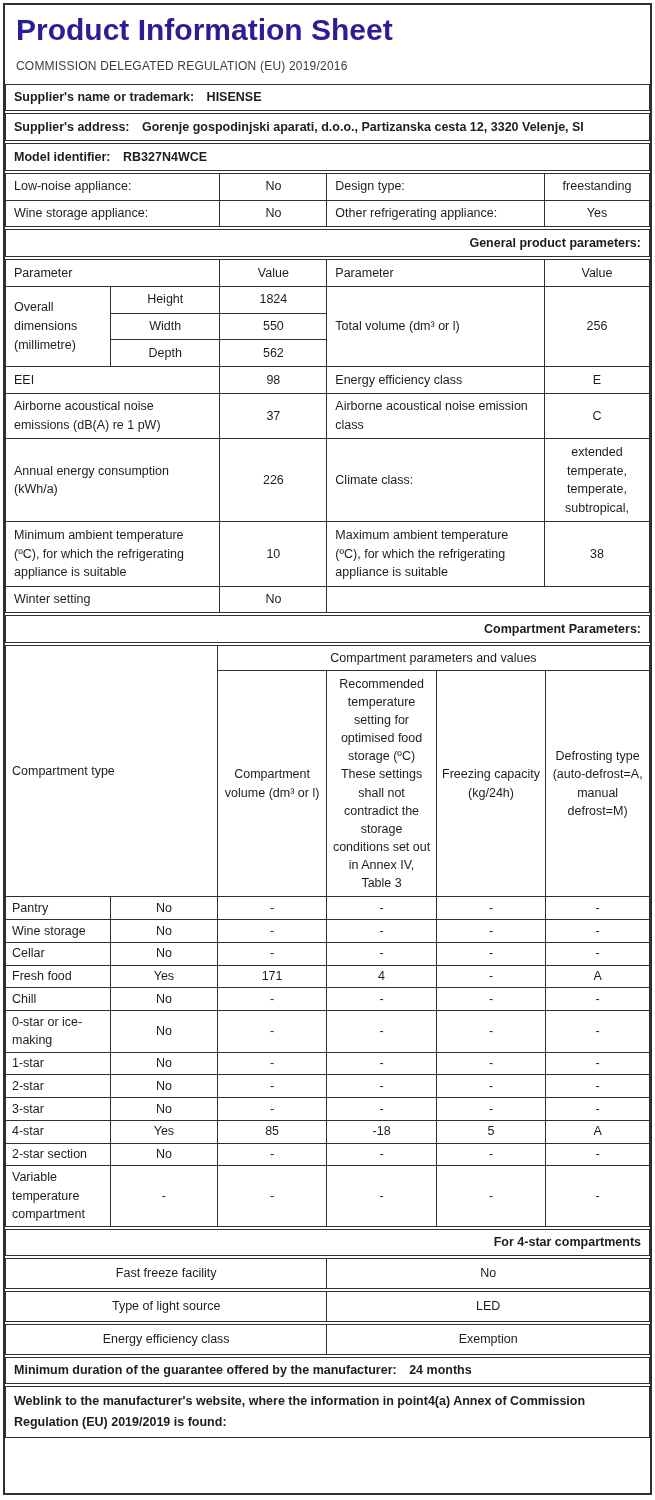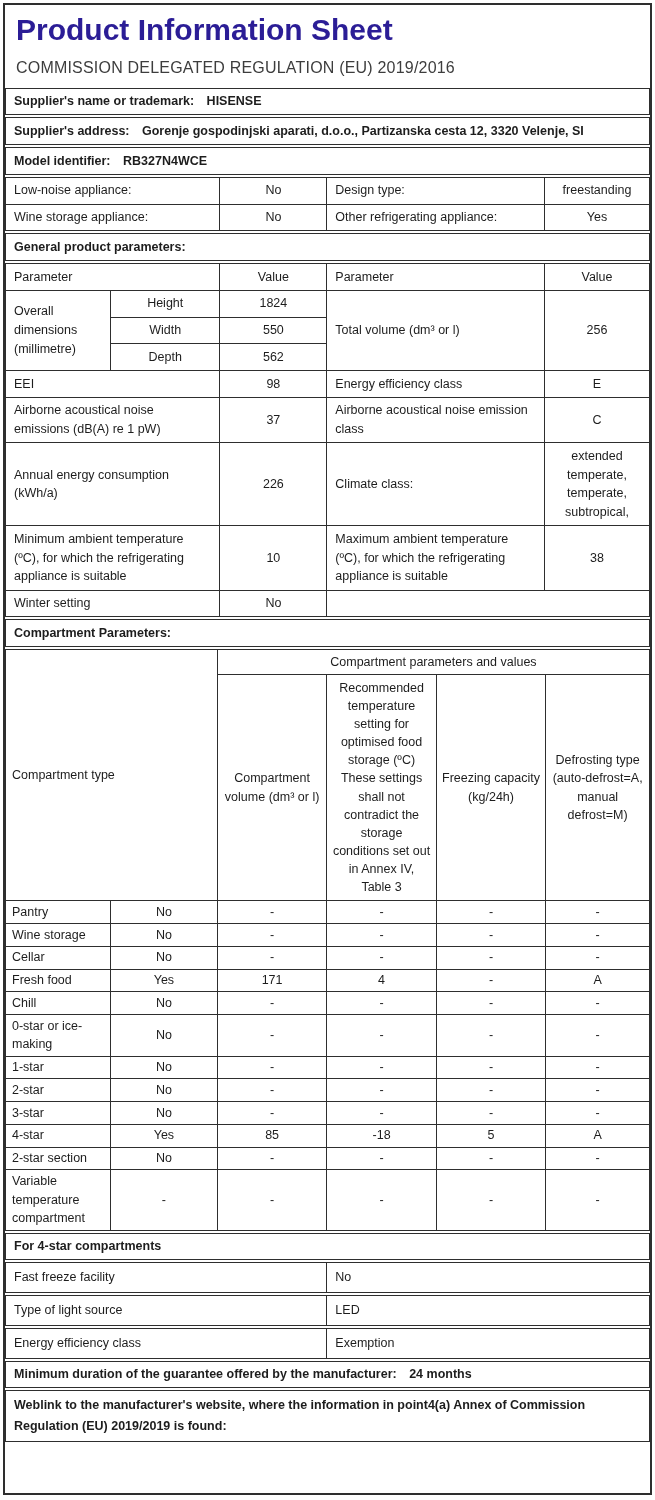--- a/index.html
+++ b/index.html
@@ -7,35 +7,35 @@
     width:655px;height:1500px;background:#ffffff;box-sizing:border-box;
     padding:3px;overflow:hidden;
     font-family:"Liberation Sans",sans-serif;color:#1d1d1d;
   }
   .doc{
     border:2px solid #2e2e2e;box-sizing:border-box;height:1492px;overflow:hidden;
     padding:0 0 12px 0;background:#fff;
   }
   .titleblock{padding:8px 12px 9px 11px;}
   .doc-title{font-size:30px;font-weight:bold;color:#2b1d96;line-height:1.15;}
-  .doc-subtitle{font-size:16px;color:#3d3d3d;margin-top:11px;letter-spacing:.2px;}
+  .doc-subtitle{font-size:12px;color:#3d3d3d;margin-top:11px;letter-spacing:.2px;}
   table{width:100%;border-collapse:collapse;table-layout:fixed;margin:2px 0 0 0;}
   td{
     border:1.5px solid #2e2e2e;vertical-align:middle;
     font-size:12.5px;line-height:1.5;padding:3.5px 8px;
     word-wrap:break-word;
   }
-  .b{font-weight:bold;}
+  .b{font-weight:bold;text-align:right;}
   .c{text-align:center;}
   .inline-val{margin-left:9px;font-weight:bold;}
   
   .comp td{padding:1.5px 6px;}
   .comp .hdr-tall td{line-height:1.45;padding:4px 5px;}
   .comp .ghead{padding:2.5px 6px;}
-  .halfrow td{padding:5px 8px;}
+  .halfrow td{padding:5px 8px;text-align:center;}
 </style>
 </head>
 <body>
 
 <div class="page">
   <div class="doc">
 
     <div class="titleblock">
       <div class="doc-title">Product Information Sheet</div>
       <div class="doc-subtitle">COMMISSION DELEGATED REGULATION (EU) 2019/2016</div>

